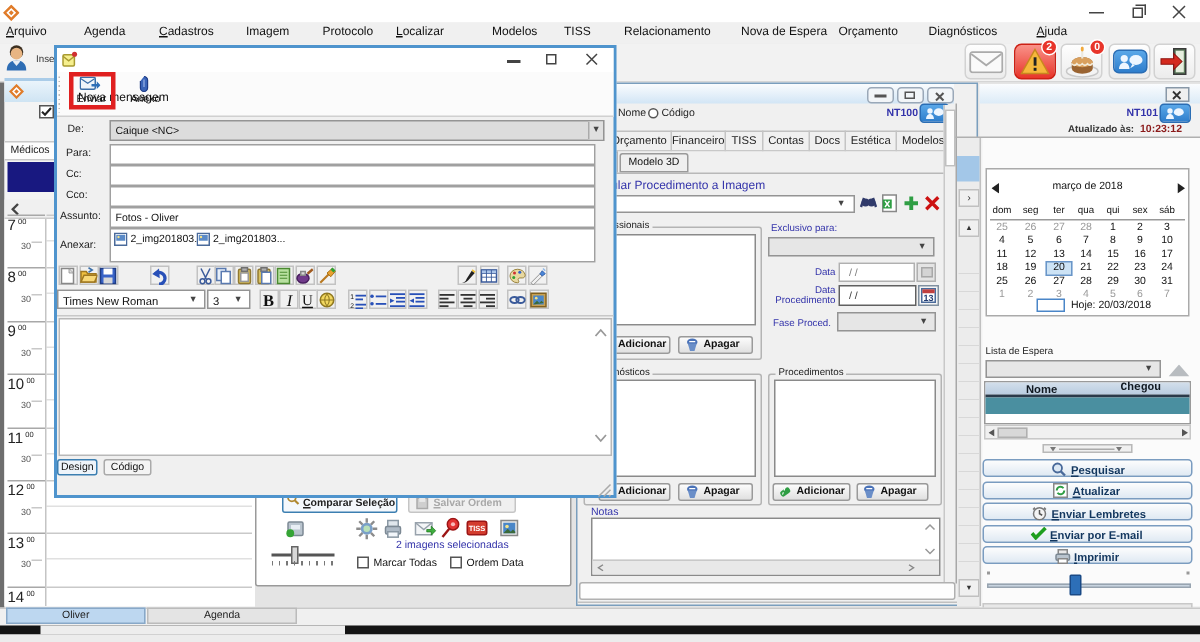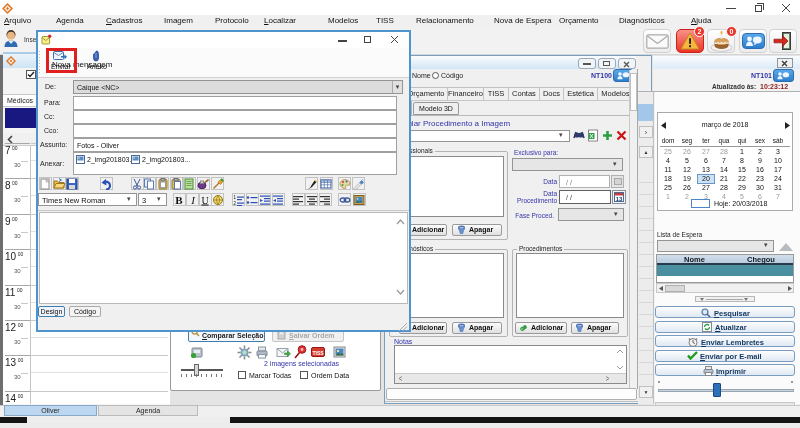--- a/index.html
+++ b/index.html
@@ -448,21 +448,21 @@
 <div class="abs" style="left:657px;top:231px;font-size:6.5px;color:#222;">Lista de Espera</div>
 <div class="cmb" style="left:657px;top:240px;width:117px;height:12px;"></div>
 <div class="abs" style="left:764px;top:241px;font-size:7px;color:#444;">▾</div>
 <svg class="abs" style="left:779px;top:243px" width="14" height="8" viewBox="0 0 14 8">
       <path d="M7 0 L14 8 L0 8 Z" fill="#b8bcc0"></path>
     </svg>
 <div class="abs" style="left:656px;top:254px;width:138px;height:29px;background:#fff;border:1px solid #9a9a9a;"></div>
 <div class="abs" style="left:657px;top:255px;width:136px;height:8px;background:linear-gradient(#d3dfeb,#b9cce0);"></div>
     <div class="abs" style="left:657px;top:263px;width:136px;height:2px;background:#2a3a4a;"></div>
 <div class="abs" style="left:684px;top:255px;font-size:7.5px;font-weight:bold;color:#101820;">Nome</div>
-<div class="abs" style="left:747px;top:255px;font-size:7.5px;font-weight:bold;color:#101820;">Chegou</div>
+<div class="abs" style="left:747px;top:255px;font-size:7.5px;font-weight:bold;color:#101820;font-family:Liberation Mono, monospace;">Chegou</div>
 <div class="abs" style="left:657px;top:265px;width:136px;height:11px;background:#4a8fa0;"></div>
 <div class="abs" style="left:656px;top:283px;width:138px;height:10px;background:#f0f0f0;border:1px solid #c8c8c8;"></div>
 <svg class="abs" style="left:659px;top:286px" width="4" height="5" viewBox="0 0 4 5">
       <path d="M4 0 L0 2.5 L4 5z" fill="#555"></path>
     </svg>
 <div class="abs" style="left:665px;top:284.5px;width:20px;height:7px;background:#d8d8d8;border:1px solid #b0b0b0;"></div>
 <svg class="abs" style="left:788px;top:286px" width="4" height="5" viewBox="0 0 4 5">
       <path d="M0 0 L4 2.5 L0 5z" fill="#555"></path>
     </svg>
 <div class="abs" style="left:695px;top:296px;width:60px;height:6px;background:#f0f0f0;border:1px solid #b8b8b8;"></div>

